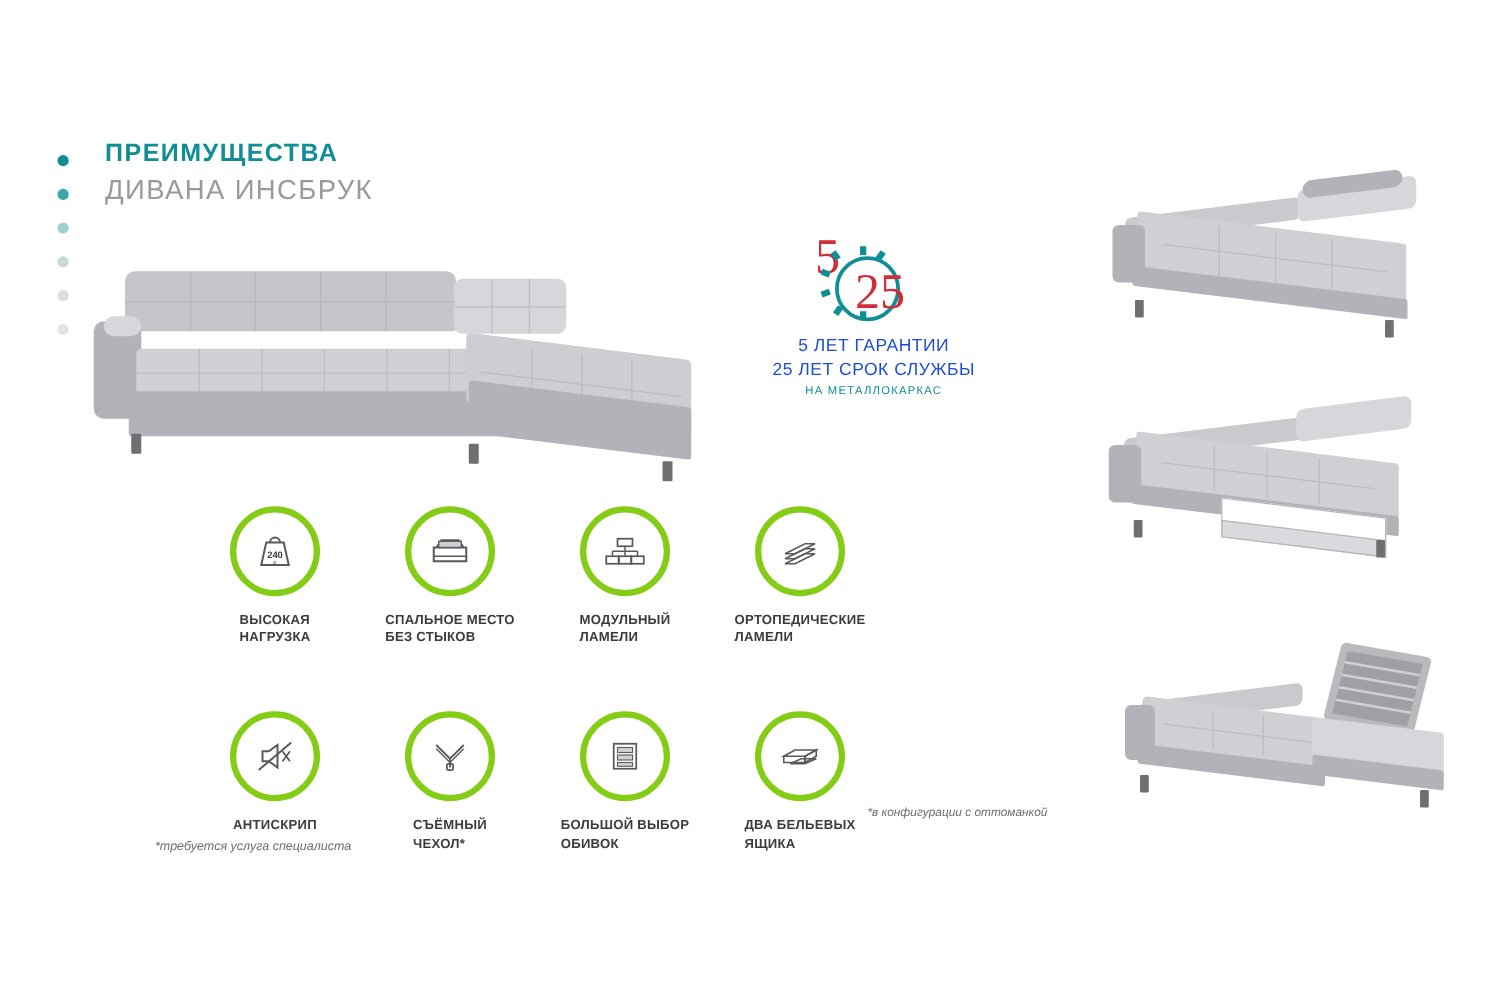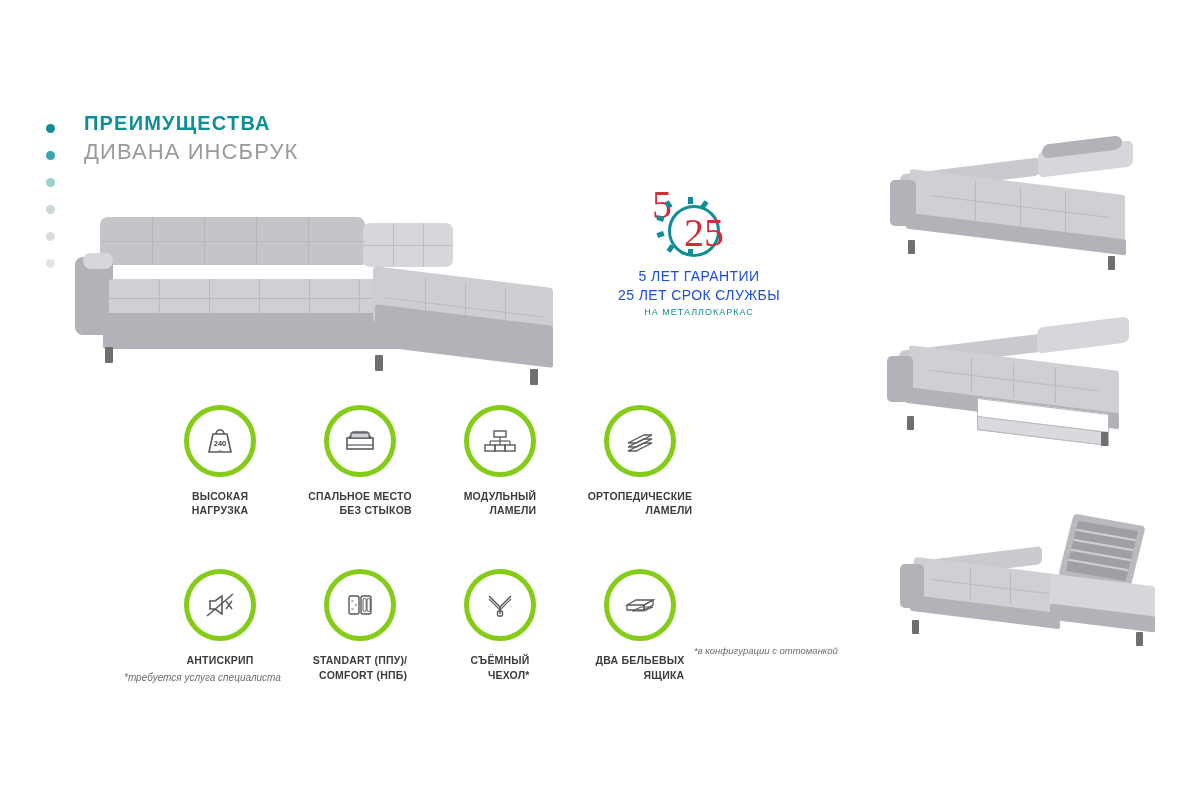--- a/index.html
+++ b/index.html
@@ -59,21 +59,21 @@
 
   
   .features{position:absolute;left:150px;top:405px;width:700px;}
   .frow{display:flex;gap:0;}
   .fitem{width:140px;display:flex;flex-direction:column;align-items:center;}
   .circle{
     width:62px;height:62px;border-radius:50%;border:5px solid #84cc16;
     position:relative;display:flex;align-items:center;justify-content:center;
   }
   .flabel{
-    margin-top:12px;text-align:right;font-size:10.5px;font-weight:700;
+    margin-top:12px;text-align:left;font-size:10.5px;font-weight:700;
     color:#3c3c3c;line-height:1.35;letter-spacing:.2px;
   }
   .frow.second{margin-top:52px;}
 
   .note{
     position:absolute;left:124px;top:672px;font-size:10px;font-style:italic;color:#6d6d6d;
   }
   .note2{
     position:absolute;left:694px;top:645px;font-size:9.5px;font-style:italic;color:#6d6d6d;
   }
@@ -307,53 +307,50 @@
             <path d="M10 16 h5 l7 -5 v18 l-7 -5 h-5 z" fill="none" stroke="#5a5a5e" stroke-width="1.6"></path>
             <path d="M26 16 l6 8 M32 16 l-6 8" stroke="#5a5a5e" stroke-width="1.4"></path>
             <line x1="7" y1="31" x2="33" y2="9" stroke="#5a5a5e" stroke-width="1.6"></line>
           </svg>
         </div>
         <div class="flabel">
           <div>АНТИСКРИП</div>
         </div>
       </div>
 
-      <div class="fitem">
-        <div class="circle">
-          <svg class="ic" width="40" height="40" viewBox="0 0 40 40">
-            <rect x="9" y="11" width="10" height="18" rx="2" fill="none" stroke="#5a5a5e" stroke-width="1.4"></rect>
-            <circle cx="12.5" cy="16" r="1.3" fill="#b8b9bd"></circle>
-            <circle cx="16" cy="20" r="1.3" fill="#b8b9bd"></circle>
-            <circle cx="12.5" cy="24" r="1.3" fill="#b8b9bd"></circle>
-            <rect x="21" y="11" width="10" height="18" rx="2" fill="none" stroke="#5a5a5e" stroke-width="1.4"></rect>
-            <path d="M23 15 a1.6 1.6 0 1 1 3.2 0 v10 a1.6 1.6 0 1 1 -3.2 0 z" fill="none" stroke="#5a5a5e" stroke-width="1"></path>
-            <path d="M27 15 a1.6 1.6 0 1 1 3.2 0 v10 a1.6 1.6 0 1 1 -3.2 0 z" fill="none" stroke="#5a5a5e" stroke-width="1"></path>
-          </svg>
-        </div>
-        <div class="flabel">
-          <div>STANDART (ППУ)/</div>
-          <div>COMFORT (НПБ)</div>
-        </div>
-      </div>
 
       <div class="fitem">
         <div class="circle">
           <svg class="ic" width="40" height="40" viewBox="0 0 40 40">
             <path d="M9 11 l11 11 l11 -11" fill="none" stroke="#5a5a5e" stroke-width="1.5"></path>
             <path d="M9 14 l11 11 l11 -11" fill="none" stroke="#5a5a5e" stroke-width="1.1"></path>
             <line x1="20" y1="22" x2="20" y2="29" stroke="#5a5a5e" stroke-width="1.5"></line>
             <rect x="17.5" y="26" width="5" height="5" rx="1" fill="none" stroke="#5a5a5e" stroke-width="1.4"></rect>
           </svg>
         </div>
         <div class="flabel">
           <div>СЪЁМНЫЙ</div>
           <div>ЧЕХОЛ*</div>
         </div>
       </div>
 
+      <div class="fitem">
+        <div class="circle">
+          <svg class="ic" width="40" height="40" viewBox="0 0 40 40">
+            <rect x="11" y="10" width="18" height="20" fill="none" stroke="#5a5a5e" stroke-width="1.4"></rect>
+            <rect x="14" y="13" width="12" height="4" fill="#d2d3d6" stroke="#5a5a5e" stroke-width="0.9"></rect>
+            <rect x="14" y="19" width="12" height="4" fill="#d2d3d6" stroke="#5a5a5e" stroke-width="0.9"></rect>
+            <rect x="14" y="25" width="12" height="3" fill="#d2d3d6" stroke="#5a5a5e" stroke-width="0.9"></rect>
+          </svg>
+        </div>
+        <div class="flabel">
+          <div>БОЛЬШОЙ ВЫБОР</div>
+          <div>ОБИВОК</div>
+        </div>
+      </div>
 
       <div class="fitem">
         <div class="circle">
           <svg class="ic" width="40" height="40" viewBox="0 0 40 40">
             <path d="M7 20 l9 -5 h17 l-9 5 z" fill="none" stroke="#5a5a5e" stroke-width="1.3"></path>
             <path d="M7 20 v5 l17 0 v-5" fill="none" stroke="#5a5a5e" stroke-width="1.3"></path>
             <path d="M24 20 l9 -5 v5 l-9 5 z" fill="none" stroke="#5a5a5e" stroke-width="1.3"></path>
             <path d="M12 26 l9 -4 h12 l-9 4 z" fill="none" stroke="#5a5a5e" stroke-width="1.2"></path>
           </svg>
         </div>

